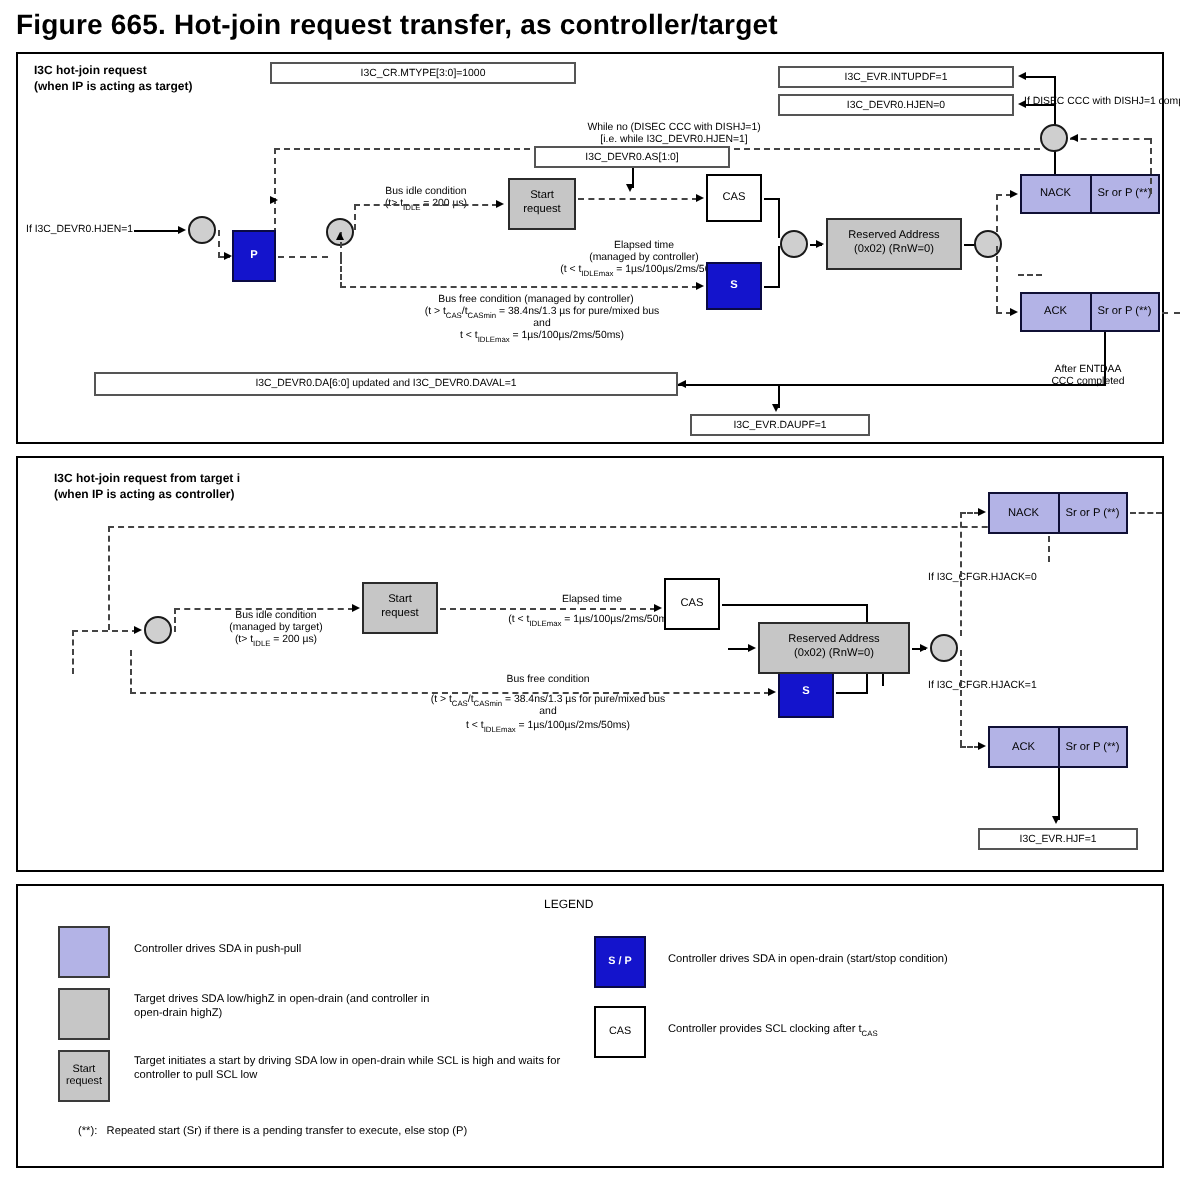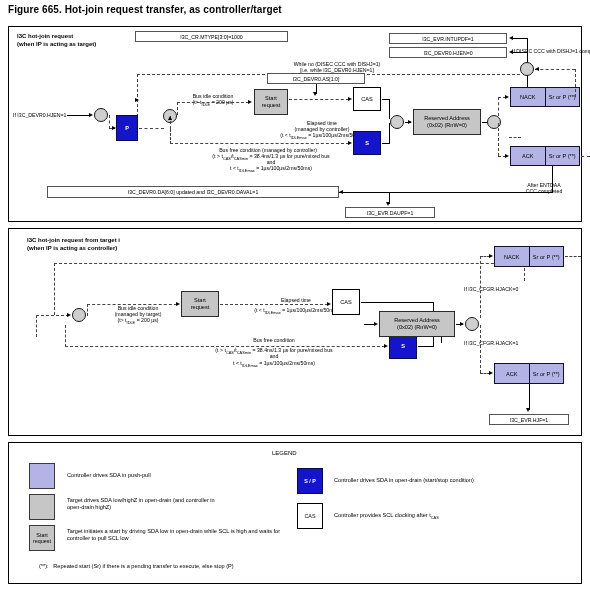--- a/index.html
+++ b/index.html
@@ -1,19 +1,19 @@
 <!DOCTYPE html>
 <html><head>
 <meta charset="utf-8">
 <style>
   html,body{margin:0;padding:0;background:#ffffff;}
   body{width:590px;height:592px;font-family:"Liberation Sans",sans-serif;color:#000;position:relative;overflow:hidden;}
   #root{position:relative;width:590px;height:592px;}
 
-  .fig-title{position:absolute;left:8px;top:4px;font-size:10px;font-weight:bold;letter-spacing:.1px;}
+  .fig-title{position:absolute;left:8px;top:4px;font-size:14px;font-weight:bold;letter-spacing:.1px;}
 
   .panel{position:absolute;border:1.5px solid #000;background:#fff;box-sizing:border-box;}
   #panel1{left:8px;top:26px;width:574px;height:196px;}
   #panel2{left:8px;top:228px;width:574px;height:208px;}
   #panel3{left:8px;top:442px;width:574px;height:142px;}
 
   .cap{position:absolute;font-size:6px;font-weight:bold;line-height:7.6px;white-space:pre;}
 
   
   .lbl{position:absolute;font-size:5.2px;line-height:6.2px;white-space:pre;text-align:center;}

